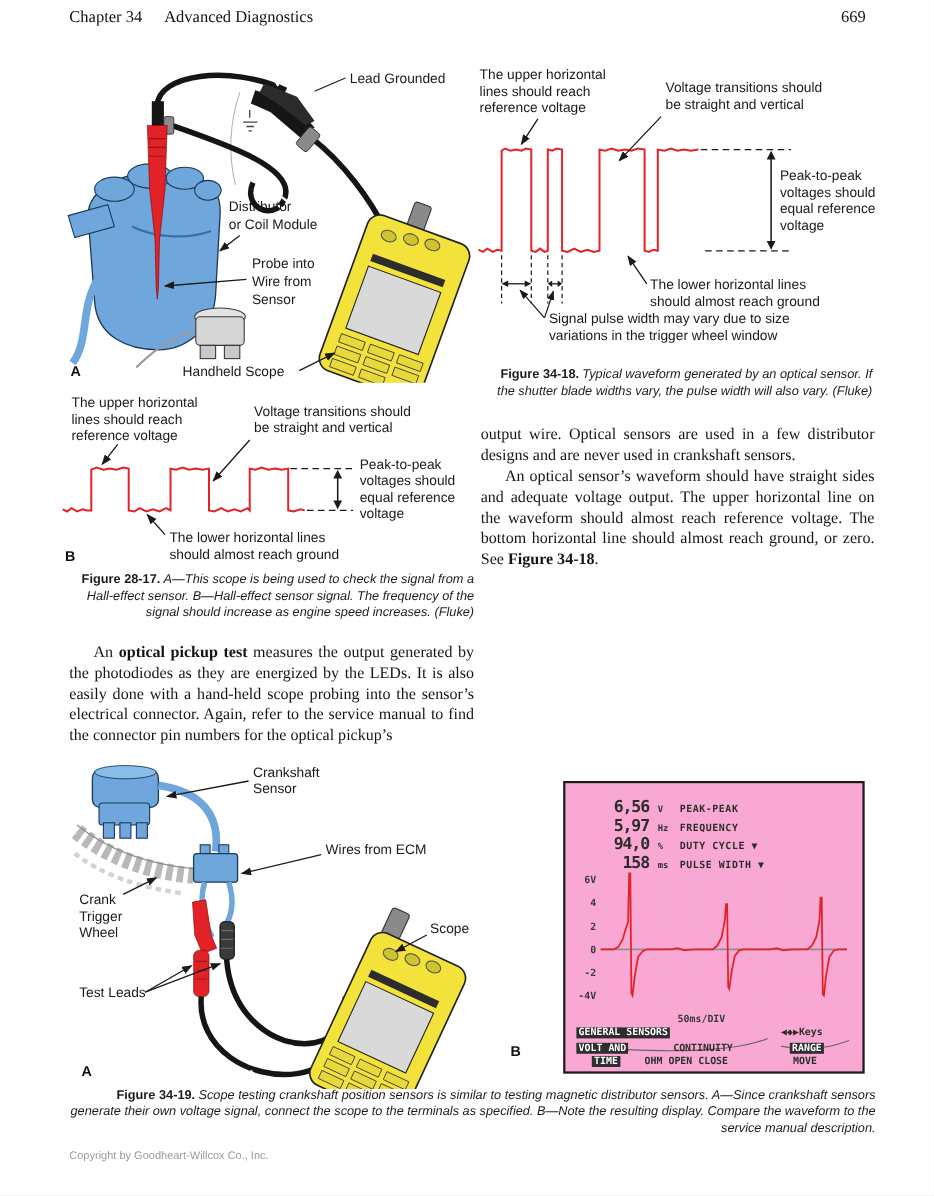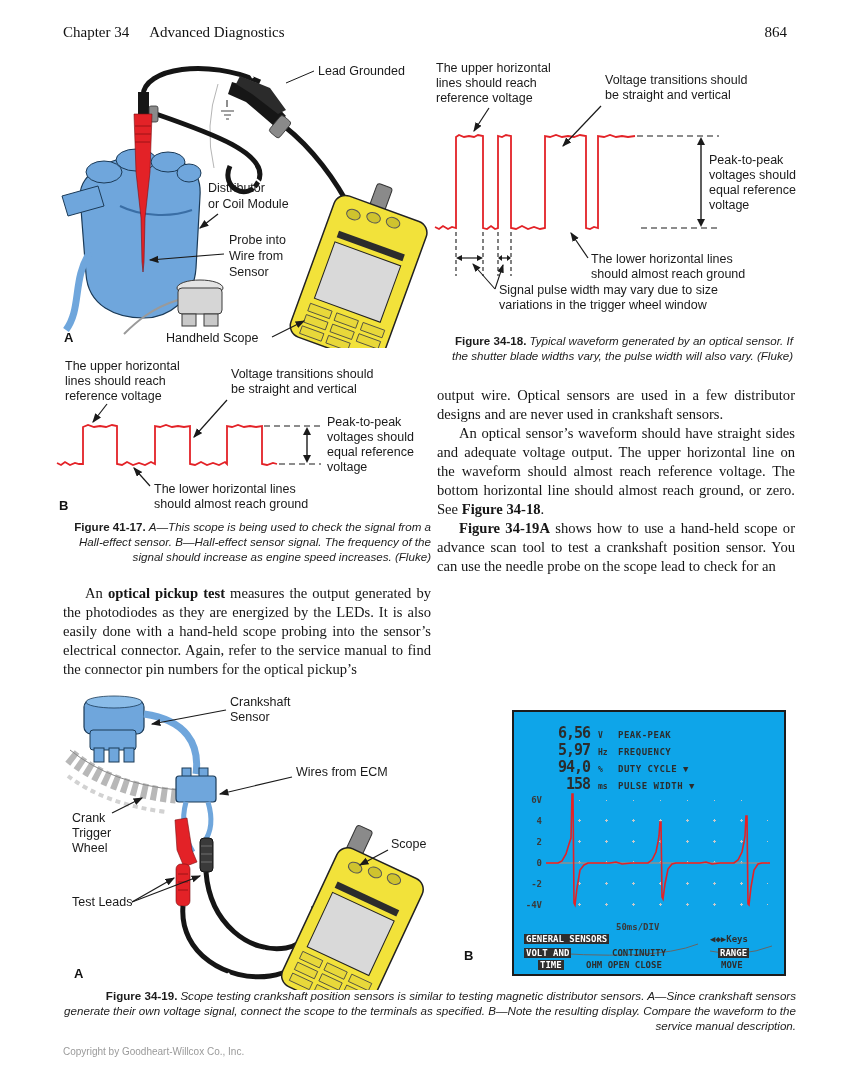--- a/index.html
+++ b/index.html
@@ -1,38 +1,38 @@
 <!DOCTYPE html>
 <html><head>
 <meta charset="utf-8">
 <style>
   html,body{margin:0;padding:0;background:#e9e9e9;}
   .page{position:relative;width:849px;height:1087px;background:#ffffff;overflow:hidden;
         font-family:"Liberation Serif",serif;color:#111;}
   .abs{position:absolute;}
   
-  .header{position:absolute;left:63px;top:24px;width:724px;display:flex;justify-content:space-between;
+  .header{position:absolute;left:63px;top:8px;width:724px;display:flex;justify-content:space-between;
           font:15px "Liberation Serif",serif;color:#111;}
   .header .chap{margin-right:20px;}
   
   .body-txt{font:14.6px/19px "Liberation Serif",serif;text-align:justify;color:#151515;margin:0;}
   .ind{text-indent:22px;}
   .bold{font-weight:bold;}
   .term{font-weight:bold;}
   .heading{font:italic 15.5px "Liberation Sans",sans-serif;font-weight:bold;color:#111;margin:0;}
   
   .caption{font:italic 11.6px/15px "Liberation Sans",sans-serif;color:#1c1c1c;margin:0;text-align:right;}
   .caption b{font-style:normal;font-weight:bold;margin-right:3px;}
   .copyright{font:10px "Liberation Sans",sans-serif;color:#9a9a9a;}
   
   .fl{font-family:"Liberation Sans",sans-serif;font-size:12.5px;fill:#1a1a1a;}
   .fp{font-family:"Liberation Sans",sans-serif;font-size:13px;font-weight:bold;fill:#111;}
   svg{display:block;}
   
-  .scope-box{position:absolute;left:512px;top:710px;width:270px;height:262px;border:2px solid #1c1c1c;background:#0ea5e9;}
+  .scope-box{position:absolute;left:512px;top:710px;width:270px;height:262px;border:2px solid #1c1c1c;background:#f9a8d4;}
   .readings{position:absolute;left:36px;top:12px;}
   .r-row{display:flex;align-items:baseline;height:17px;color:#2c2c2c;}
   .r-val{font:bold 15px "DejaVu Sans Mono",monospace;width:40px;text-align:right;letter-spacing:-1px;}
   .r-unit{font:bold 8px "DejaVu Sans Mono",monospace;width:20px;margin-left:8px;}
   .r-lab{font:bold 9px "DejaVu Sans Mono",monospace;letter-spacing:.5px;}
   .dotgrid{position:absolute;left:40px;top:88px;width:214px;height:110px;
            background-image:radial-gradient(circle,#c9c9c9 1px,transparent 1.3px);
            background-size:27px 21px;background-position:12px 10px;}
   .ytick{font-family:"DejaVu Sans Mono",monospace;font-size:9px;font-weight:bold;fill:#3a3a3a;}
   .timediv{position:absolute;left:102px;top:210px;font:bold 9px "DejaVu Sans Mono",monospace;color:#3a3a3a;}
@@ -42,21 +42,21 @@
 </style>
 </head>
 <body>
 
 <div class="page">
 
   <div class="header">
     <span>
       <span class="chap">Chapter 34</span><span>Advanced Diagnostics</span>
     </span>
-    <span>864</span>
+    <span>669</span>
   </div>
 
   <svg class="abs" style="left:60px;top:56px" width="372" height="292" viewBox="0 0 372 292">
     <defs>
       <marker id="ah17a" markerWidth="9" markerHeight="8" refX="7" refY="3" orient="auto">
         <path d="M0,0 L8,3 L0,6 Z" fill="#1a1a1a"></path>
       </marker>
     </defs>
 
     <path d="M158,28 Q144,70 154,112" stroke="#b5b5b5" stroke-width="1" fill="none"></path>
@@ -245,34 +245,31 @@
     </text>
     <line x1="95" y1="128" x2="79" y2="110" stroke="#1a1a1a" stroke-width="1.2" marker-end="url(#ah17b)"></line>
     <text class="fl">
       <tspan x="99" y="135">The lower horizontal lines</tspan>
       <tspan x="99" y="150">should almost reach ground</tspan>
     </text>
     <text class="fp"><tspan x="4" y="152">B</tspan></text>
   </svg>
 
   <p class="caption abs" style="left:63px;top:519px;width:368px">
-    <b>Figure 41-17.</b><span>A—This scope is being used to check the signal from a Hall-effect sensor. B—Hall-effect sensor signal. The frequency of the signal should increase as engine speed increases. (Fluke)</span>
+    <b>Figure 28-17.</b><span>A—This scope is being used to check the signal from a Hall-effect sensor. B—Hall-effect sensor signal. The frequency of the signal should increase as engine speed increases. (Fluke)</span>
   </p>
 
   <p class="body-txt ind abs" style="left:63px;top:584px;width:368px">
     <span>An </span><span class="term">optical pickup test</span><span> measures the output generated by the photodiodes as they are energized by the LEDs. It is also easily done with a hand-held scope probing into the sensor’s electrical connector. Again, refer to the service manual to find the connector pin numbers for the optical pickup’s</span>
   </p>
 
   <div class="abs" style="left:437px;top:386px;width:358px">
     <p class="body-txt">output wire. Optical sensors are used in a few distributor designs and are never used in crankshaft sensors.</p>
     <p class="body-txt ind">
       <span>An optical sensor’s waveform should have straight sides and adequate voltage output. The upper horizontal line on the waveform should almost reach reference voltage. The bottom horizontal line should almost reach ground, or zero. See </span><span class="bold">Figure 34-18</span><span>.</span>
-    </p>
-    <p class="body-txt ind">
-      <span class="bold">Figure 34-19A</span><span> shows how to use a hand-held scope or advance scan tool to test a crankshaft position sensor. You can use the needle probe on the scope lead to check for an</span>
     </p>
   </div>
 
   <svg class="abs" style="left:60px;top:692px" width="400" height="298" viewBox="0 0 400 298">
     <defs>
       <marker id="ah19" markerWidth="9" markerHeight="8" refX="7" refY="3" orient="auto">
         <path d="M0,0 L8,3 L0,6 Z" fill="#1a1a1a"></path>
       </marker>
     </defs>
 

